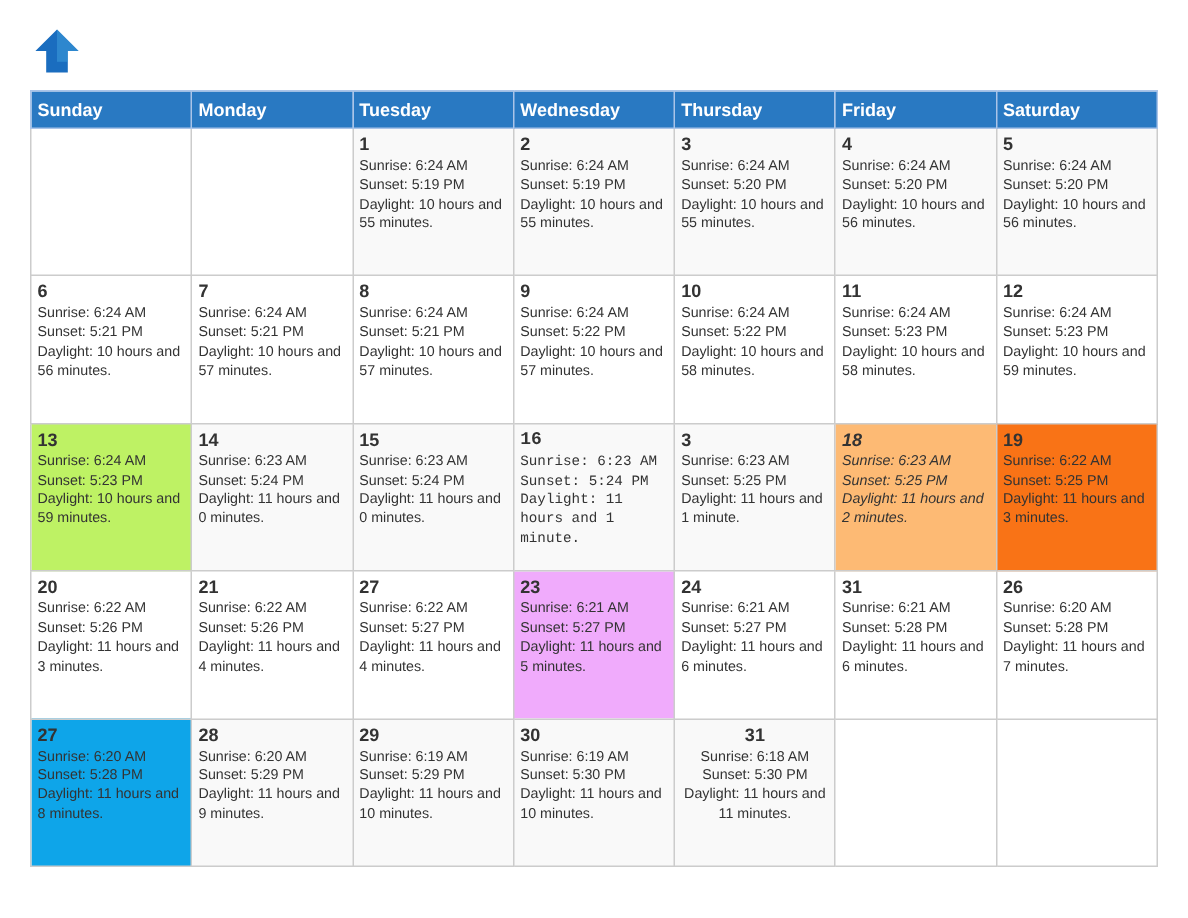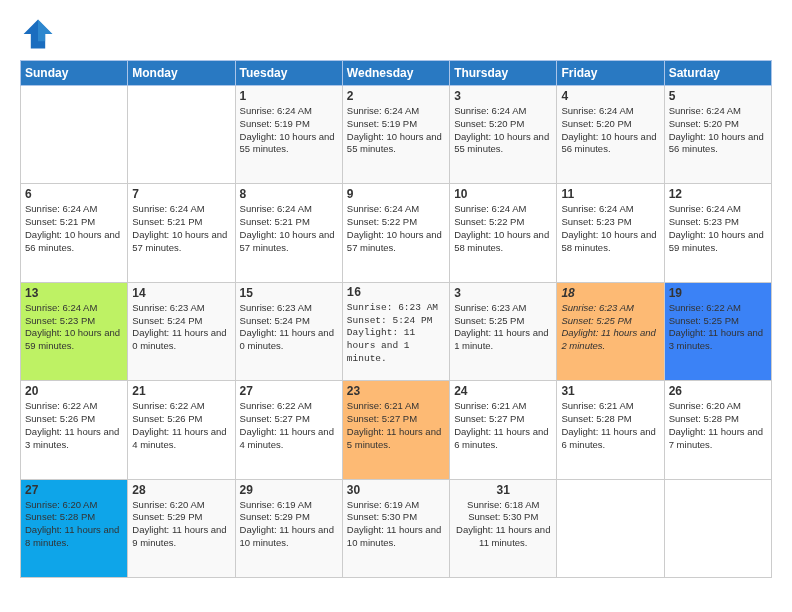--- a/index.html
+++ b/index.html
@@ -208,39 +208,39 @@
             <div class="cell-detail">Sunrise: 6:23 AM<br>Sunset: 5:24 PM<br>Daylight: 11 hours and 1 minute.</div>
           </td>
           <td style="background: rgb(249, 249, 249);">
             <span class="day-num">3</span>
             <div class="cell-detail">Sunrise: 6:23 AM<br>Sunset: 5:25 PM<br>Daylight: 11 hours and 1 minute.</div>
           </td>
           <td style="background: #fdba74; font-style: italic;">
             <span class="day-num">18</span>
             <div class="cell-detail">Sunrise: 6:23 AM<br>Sunset: 5:25 PM<br>Daylight: 11 hours and 2 minutes.</div>
           </td>
-          <td style="background: #3b82f6;">
+          <td style="background: #f97316;">
             <span class="day-num">19</span>
             <div class="cell-detail">Sunrise: 6:22 AM<br>Sunset: 5:25 PM<br>Daylight: 11 hours and 3 minutes.</div>
           </td>
         </tr>
         <tr>
           <td style="background: rgb(255, 255, 255);">
             <span class="day-num">20</span>
             <div class="cell-detail">Sunrise: 6:22 AM<br>Sunset: 5:26 PM<br>Daylight: 11 hours and 3 minutes.</div>
           </td>
           <td style="background: rgb(255, 255, 255);">
             <span class="day-num">21</span>
             <div class="cell-detail">Sunrise: 6:22 AM<br>Sunset: 5:26 PM<br>Daylight: 11 hours and 4 minutes.</div>
           </td>
           <td style="background: rgb(255, 255, 255);">
             <span class="day-num">27</span>
             <div class="cell-detail">Sunrise: 6:22 AM<br>Sunset: 5:27 PM<br>Daylight: 11 hours and 4 minutes.</div>
           </td>
-          <td style="background: #fdba74;">
+          <td style="background: #f0abfc;">
             <span class="day-num">23</span>
             <div class="cell-detail">Sunrise: 6:21 AM<br>Sunset: 5:27 PM<br>Daylight: 11 hours and 5 minutes.</div>
           </td>
           <td style="background: rgb(255, 255, 255);">
             <span class="day-num">24</span>
             <div class="cell-detail">Sunrise: 6:21 AM<br>Sunset: 5:27 PM<br>Daylight: 11 hours and 6 minutes.</div>
           </td>
           <td style="background: rgb(255, 255, 255);">
             <span class="day-num">31</span>
             <div class="cell-detail">Sunrise: 6:21 AM<br>Sunset: 5:28 PM<br>Daylight: 11 hours and 6 minutes.</div>

